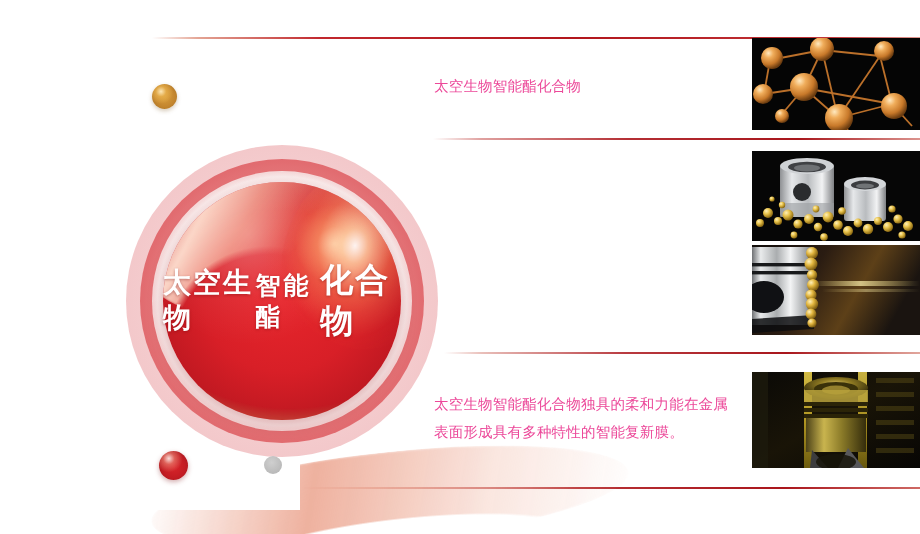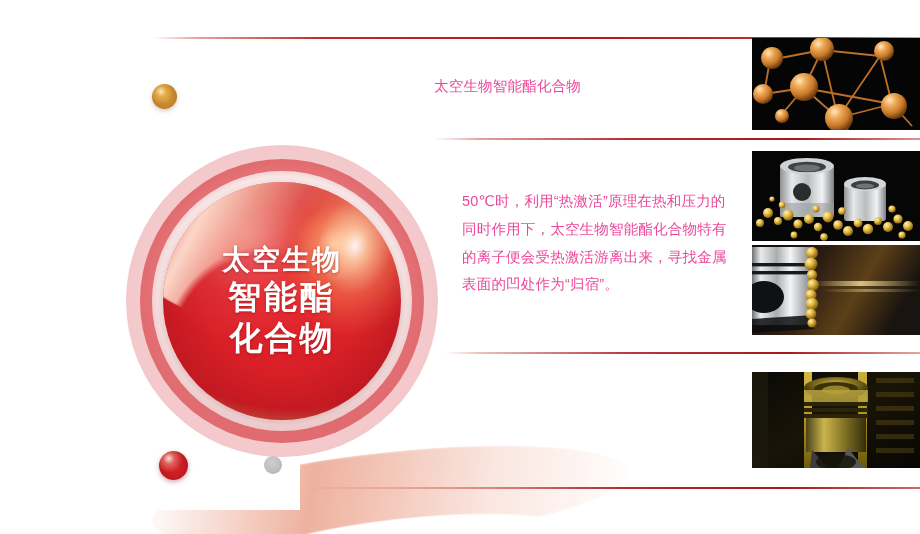--- a/index.html
+++ b/index.html
@@ -221,31 +221,31 @@
         rgba(255,190,175,0.22) 86%,
         rgba(255,160,145,0.30) 97%,
         rgba(255,255,255,0) 100%);
   }
 
   .sphere-text {
     position: absolute;
     left: 163px; top: 182px;
     width: 238px; height: 238px;
     display: flex;
-    flex-direction: column;
+    flex-direction: row;
     align-items: center;
     justify-content: center;
     color: #ffffff;
     font-weight: bold;
     letter-spacing: 2px;
     text-shadow: 0 1px 3px rgba(120,10,14,0.45);
     line-height: 1.24;
   }
   .sphere-text .l1 { font-size: 28px; }
-  .sphere-text .l2 { font-size: 33px; letter-spacing: 3px; }
+  .sphere-text .l2 { font-size: 25px; letter-spacing: 3px; }
   .sphere-text .l3 { font-size: 33px; }
 
   
   .mini-gold {
     position: absolute;
     left: 152px; top: 84px;
     width: 25px; height: 25px;
     border-radius: 50%;
     background:
       radial-gradient(circle at 36% 30%,
@@ -334,21 +334,21 @@
     <div class="l1">太空生物</div>
     <div class="l2">智能酯</div>
     <div class="l3">化合物</div>
   </div>
 
   <div class="mini-gold"></div>
   <div class="mini-red"></div>
   <div class="mini-gray"></div>
 
   <div class="txt txt-1">太空生物智能酯化合物</div>
-  <div class="txt txt-2">50℃时，利用“热激活”原理在热和压力的同时作用下，太空生物智能酯化合物特有的离子便会受热激活游离出来，寻找金属表面的凹处作为“归宿”。</div>
+  <div class="txt txt-3">太空生物智能酯化合物独具的柔和力能在金属表面形成具有多种特性的智能复新膜。</div>
 
   <div class="photo photo-1">
     <svg viewBox="0 0 168 92" preserveAspectRatio="none">
       <defs>
         <radialGradient id="gAtom" cx="34%" cy="28%" r="72%">
           <stop offset="0%" stop-color="#ffe9c0"></stop>
           <stop offset="30%" stop-color="#f0ad5b"></stop>
           <stop offset="70%" stop-color="#c8792a"></stop>
           <stop offset="100%" stop-color="#6b3c10"></stop>
         </radialGradient>

